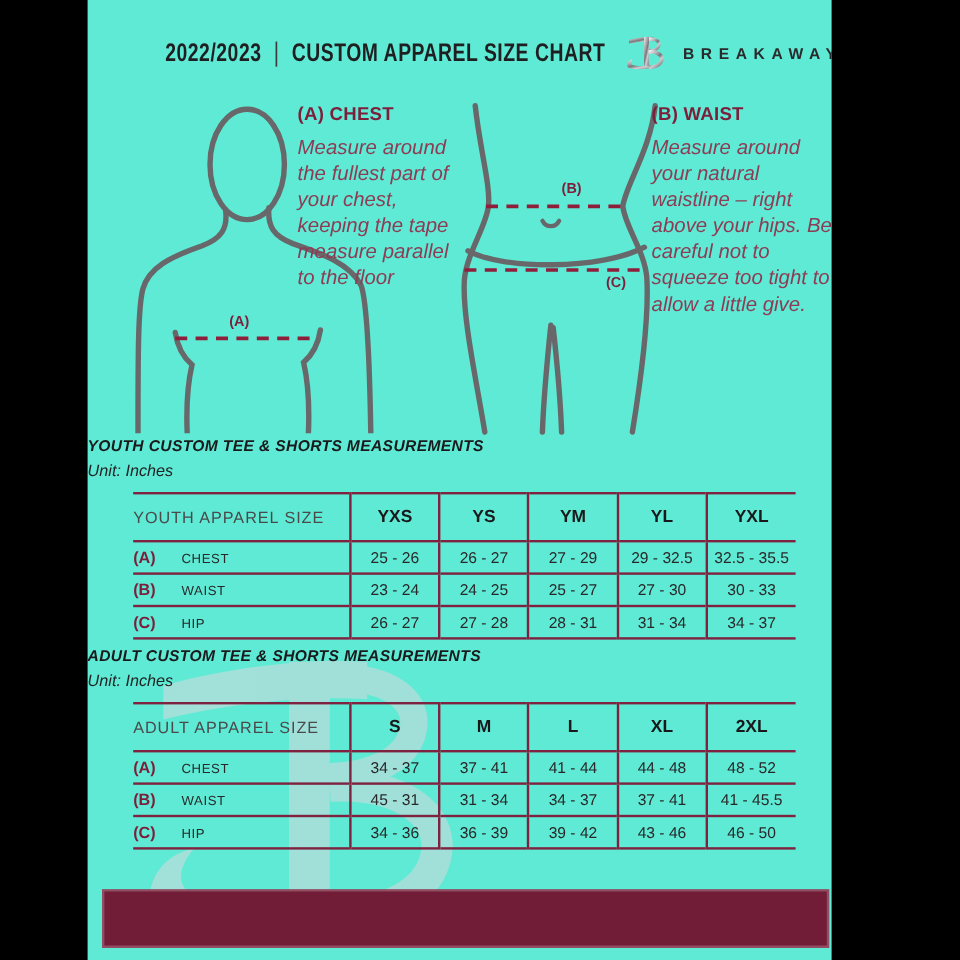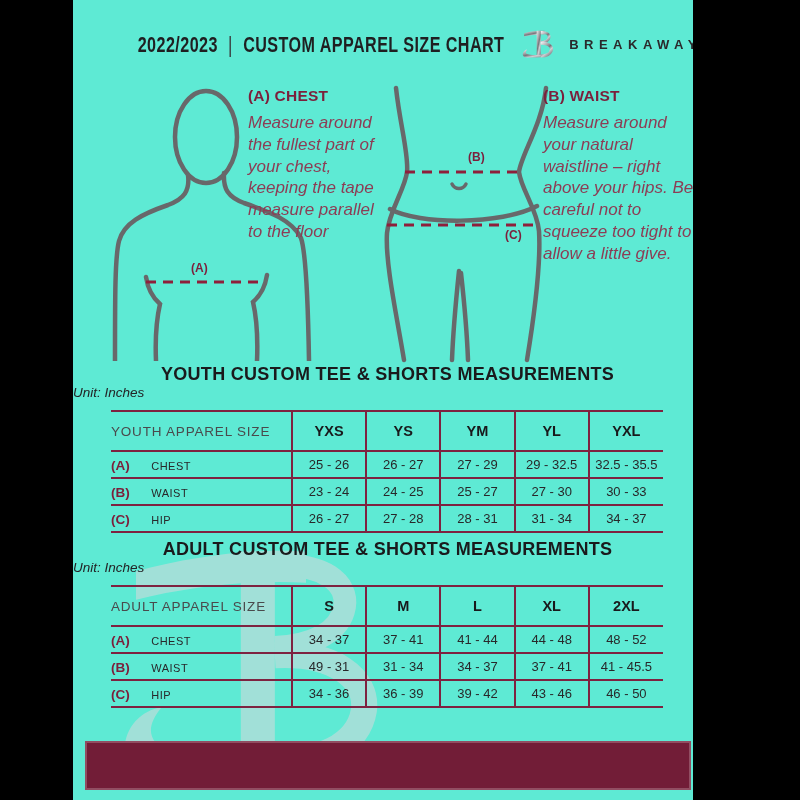--- a/index.html
+++ b/index.html
@@ -25,22 +25,22 @@
   .navel{fill:none;stroke:#68686A;stroke-width:3.5;stroke-linecap:round;}
   .marker{position:absolute;font-size:12px;font-weight:800;color:#7C1F3C;}
   .instr{position:absolute;color:#8C3D55;}
   .instr h3{margin:0 0 7px 0;font-size:15.5px;font-weight:800;color:#7B1F3B;letter-spacing:.2px;}
   .instr p{margin:0;font-style:italic;font-weight:500;font-size:17px;line-height:1.28;}
   .instr-a{left:175px;top:2px;width:133px;}
   .instr-b{left:470px;top:2px;width:153px;}
   .instr-c{left:470px;top:138px;width:153px;}
 
   
-  .sec-title{position:absolute;left:0;width:629px;text-align:center;font-size:18px;font-weight:700;
-             color:#1A1A1C;letter-spacing:.3px;}
+  .sec-title{position:absolute;left:0;width:629px;text-align:left;font-size:13px;font-weight:700;
+             color:#1A1A1C;letter-spacing:.3px;font-style:italic;}
   .unit{position:absolute;left:0;width:629px;text-align:left;font-size:13.5px;font-style:italic;
         font-weight:500;color:#232325;}
   table.sizes{position:absolute;left:38px;width:552px;border-collapse:collapse;table-layout:fixed;
               border-bottom:2px solid #7E2240;}
   table.sizes tr{border-top:2px solid #7E2240;}
   table.sizes td{padding:0;vertical-align:middle;}
   table.sizes td + td{border-left:2px solid #7E2240;text-align:center;}
   tr.hrow{height:40px;margin-top:20px;}
   tr.drow{height:27px;}
   td.firstcol{padding-left:20px;}
@@ -205,21 +205,21 @@
     <tr class="drow">
       <td class="firstcol"><span class="rowpre">(A)</span> <span class="rowlab">CHEST</span></td>
       <td class="val">34 - 37</td>
       <td class="val">37 - 41</td>
       <td class="val">41 - 44</td>
       <td class="val">44 - 48</td>
       <td class="val">48 - 52</td>
     </tr>
     <tr class="drow">
       <td class="firstcol"><span class="rowpre">(B)</span> <span class="rowlab">WAIST</span></td>
-      <td class="val">49 - 31</td>
+      <td class="val">45 - 31</td>
       <td class="val">31 - 34</td>
       <td class="val">34 - 37</td>
       <td class="val">37 - 41</td>
       <td class="val">41 - 45.5</td>
     </tr>
     <tr class="drow">
       <td class="firstcol"><span class="rowpre">(C)</span> <span class="rowlab">HIP</span></td>
       <td class="val">34 - 36</td>
       <td class="val">36 - 39</td>
       <td class="val">39 - 42</td>

